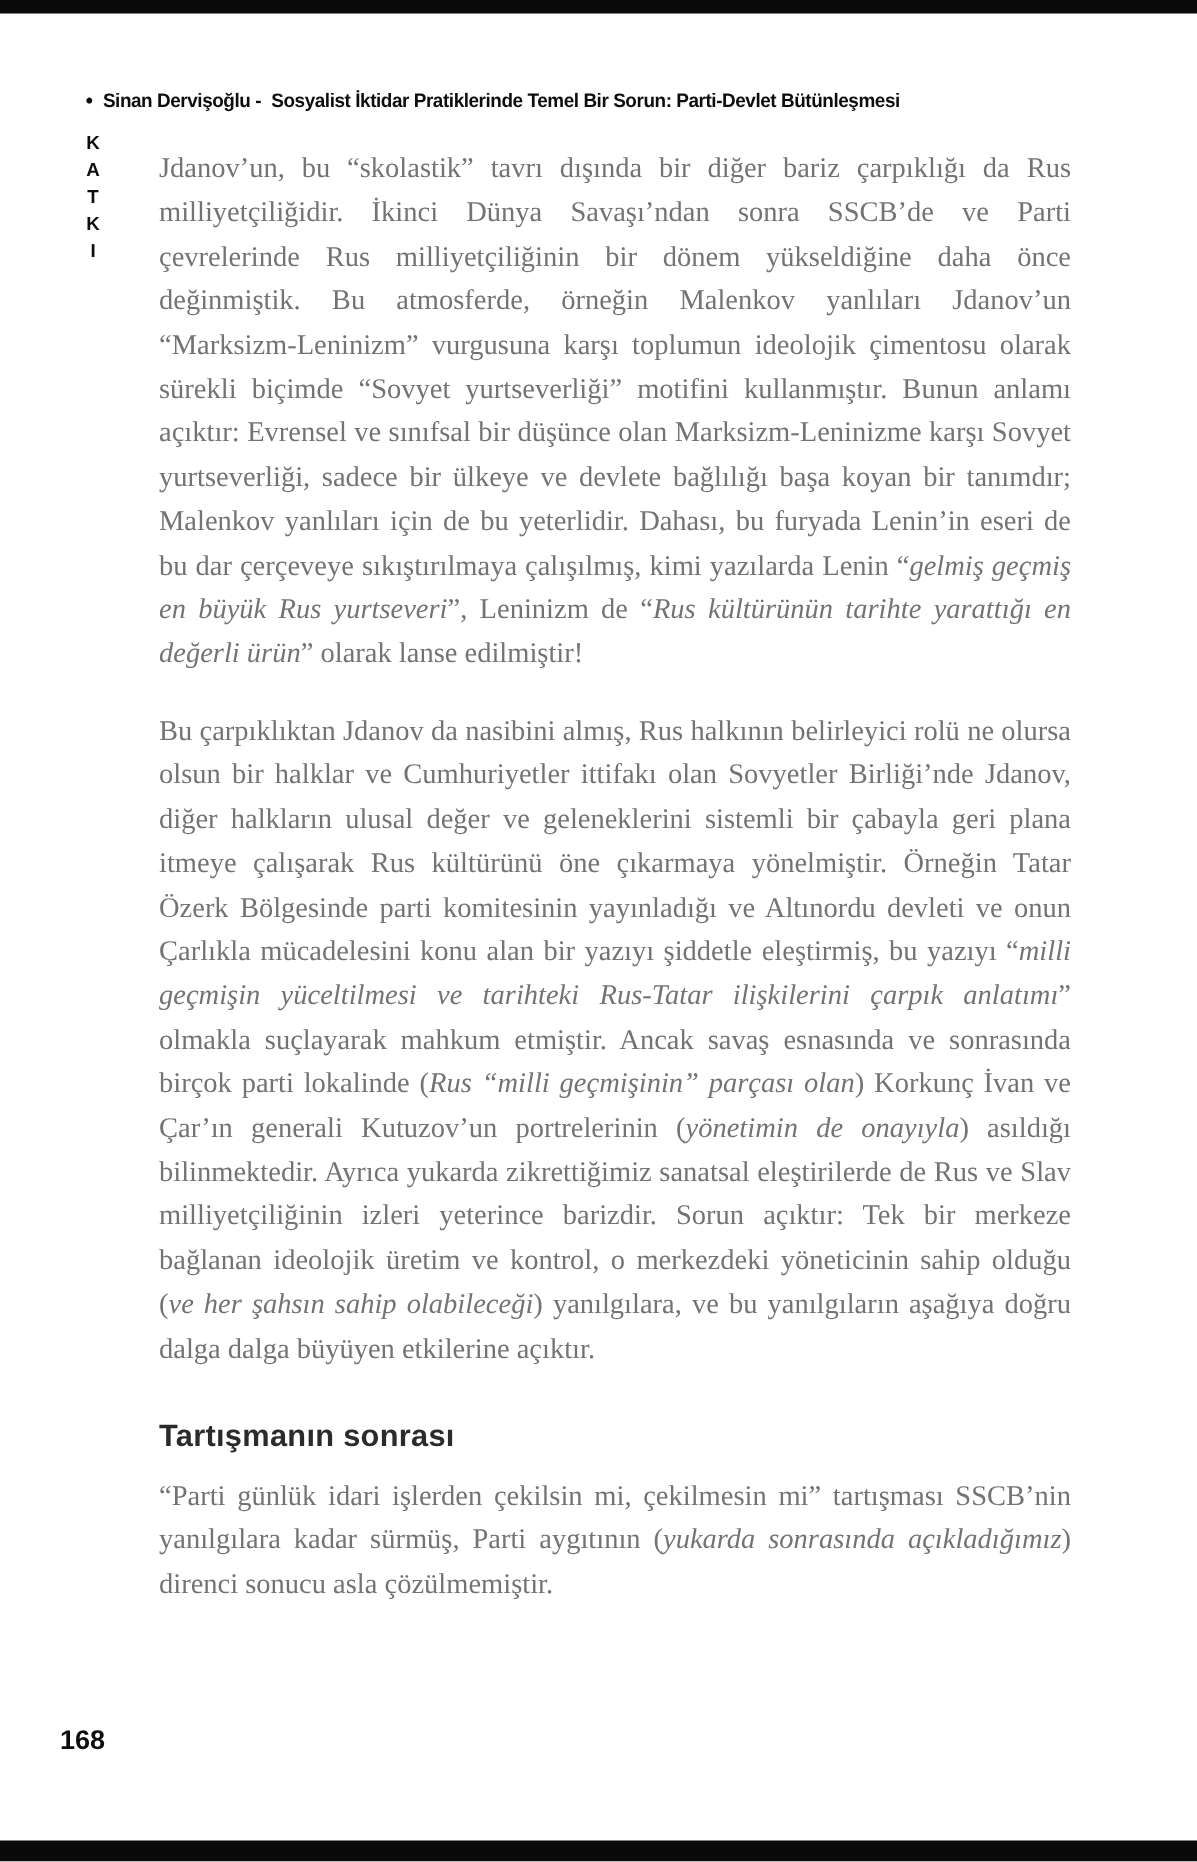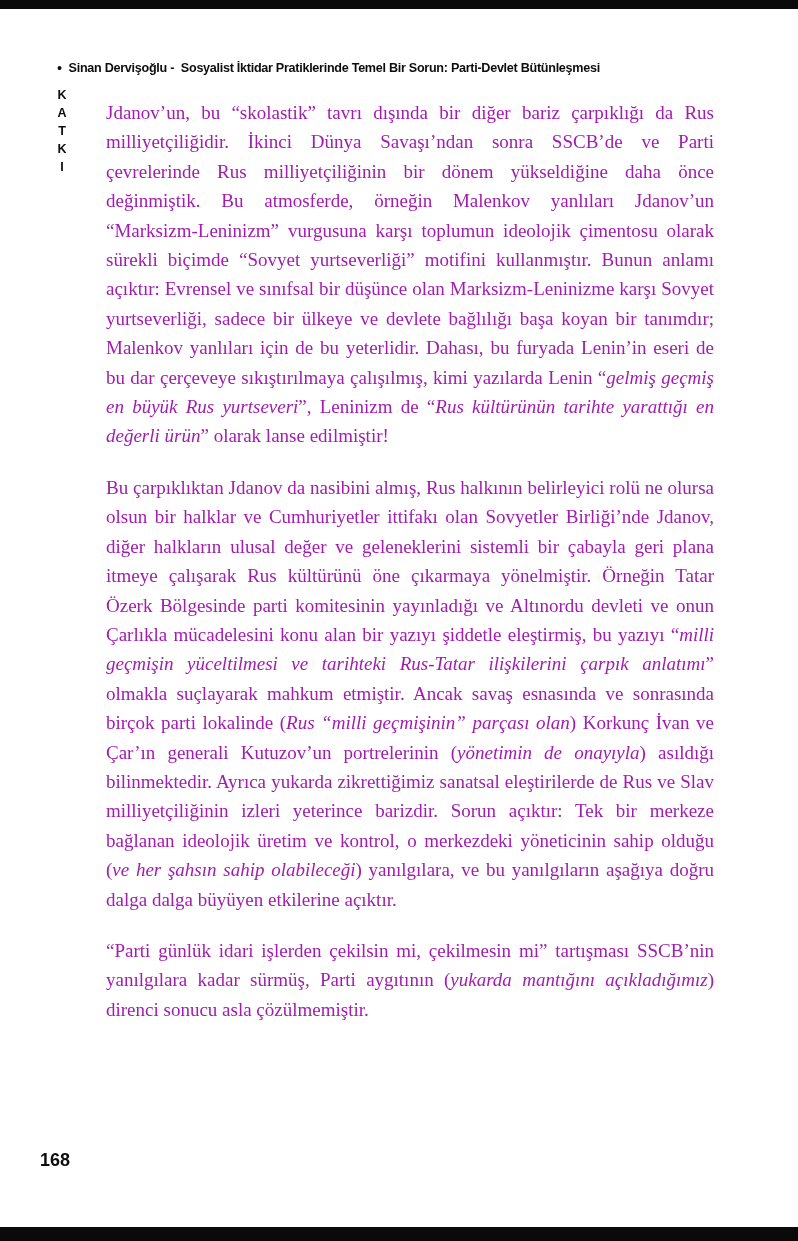--- a/index.html
+++ b/index.html
@@ -62,21 +62,21 @@
     position: absolute;
     left: 106px;
     top: 98px;
     width: 608px;
   }
   .body-paragraph {
     font-family: "Liberation Serif", serif;
     font-size: 19px;
     line-height: 29.4px;
     text-align: justify;
-    color: #a21caf;
+    color: #737373;
     margin-bottom: 22px;
   }
   .body-paragraph .it { font-style: italic; }
 
   .section-heading {
     font-family: "Liberation Sans", sans-serif;
     font-weight: 700;
     font-size: 20.5px;
     letter-spacing: 0.2px;
     color: #2b2b2b;
@@ -104,18 +104,19 @@
   <span class="bullet">•</span>
   <span class="author">Sinan Dervişoğlu -</span>
   <span class="title">Sosyalist İktidar Pratiklerinde Temel Bir Sorun: Parti-Devlet Bütünleşmesi</span>
 </div>
 
 <div class="side-label">KATKI</div>
 
 <div class="text-column">
   <p class="body-paragraph"><span>Jdanov’un, bu “skolastik” tavrı dışında bir diğer bariz çarpıklığı da Rus milliyetçiliğidir. İkinci Dünya Savaşı’ndan sonra SSCB’de ve Parti çevrelerinde Rus milliyetçiliğinin bir dönem yükseldiğine daha önce değinmiştik. Bu atmosferde, örneğin Malenkov yanlıları Jdanov’un “Marksizm-Leninizm” vurgusuna karşı toplumun ideolojik çimentosu olarak sürekli biçimde “Sovyet yurtseverliği” motifini kullanmıştır. Bunun anlamı açıktır: Evrensel ve sınıfsal bir düşünce olan Marksizm-Leninizme karşı Sovyet yurtseverliği, sadece bir ülkeye ve devlete bağlılığı başa koyan bir tanımdır; Malenkov yanlıları için de bu yeterlidir. Dahası, bu furyada Lenin’in eseri de bu dar çerçeveye sıkıştırılmaya çalışılmış, kimi yazılarda Lenin “</span><span class="it">gelmiş geçmiş en büyük Rus yurtseveri</span><span>”, Leninizm de “</span><span class="it">Rus kültürünün tarihte yarattığı en değerli ürün</span><span>” olarak lanse edilmiştir!</span></p>
   <p class="body-paragraph"><span>Bu çarpıklıktan Jdanov da nasibini almış, Rus halkının belirleyici rolü ne olursa olsun bir halklar ve Cumhuriyetler ittifakı olan Sovyetler Birliği’nde Jdanov, diğer halkların ulusal değer ve geleneklerini sistemli bir çabayla geri plana itmeye çalışarak Rus kültürünü öne çıkarmaya yönelmiştir. Örneğin Tatar Özerk Bölgesinde parti komitesinin yayınladığı ve Altınordu devleti ve onun Çarlıkla mücadelesini konu alan bir yazıyı şiddetle eleştirmiş, bu yazıyı “</span><span class="it">milli geçmişin yüceltilmesi ve tarihteki Rus-Tatar ilişkilerini çarpık anlatımı</span><span>” olmakla suçlayarak mahkum etmiştir. Ancak savaş esnasında ve sonrasında birçok parti lokalinde (</span><span class="it">Rus “milli geçmişinin” parçası olan</span><span>) Korkunç İvan ve Çar’ın generali Kutuzov’un portrelerinin (</span><span class="it">yönetimin de onayıyla</span><span>) asıldığı bilinmektedir. Ayrıca yukarda zikrettiğimiz sanatsal eleştirilerde de Rus ve Slav milliyetçiliğinin izleri yeterince barizdir. Sorun açıktır: Tek bir merkeze bağlanan ideolojik üretim ve kontrol, o merkezdeki yöneticinin sahip olduğu (</span><span class="it">ve her şahsın sahip olabileceği</span><span>) yanılgılara, ve bu yanılgıların aşağıya doğru dalga dalga büyüyen etkilerine açıktır.</span></p>
-  <p class="body-paragraph"><span>“Parti günlük idari işlerden çekilsin mi, çekilmesin mi” tartışması SSCB’nin yanılgılara kadar sürmüş, Parti aygıtının (</span><span class="it">yukarda mantığını açıkladığımız</span><span>) direnci sonucu asla çözülmemiştir.</span></p>
+  <h2 class="section-heading">Tartışmanın sonrası</h2>
+  <p class="body-paragraph"><span>“Parti günlük idari işlerden çekilsin mi, çekilmesin mi” tartışması SSCB’nin yanılgılara kadar sürmüş, Parti aygıtının (</span><span class="it">yukarda sonrasında açıkladığımız</span><span>) direnci sonucu asla çözülmemiştir.</span></p>
 </div>
 
 <div class="page-number">168</div>
 
 <div class="edge-bar bottom"></div>
 
 </body></html>

